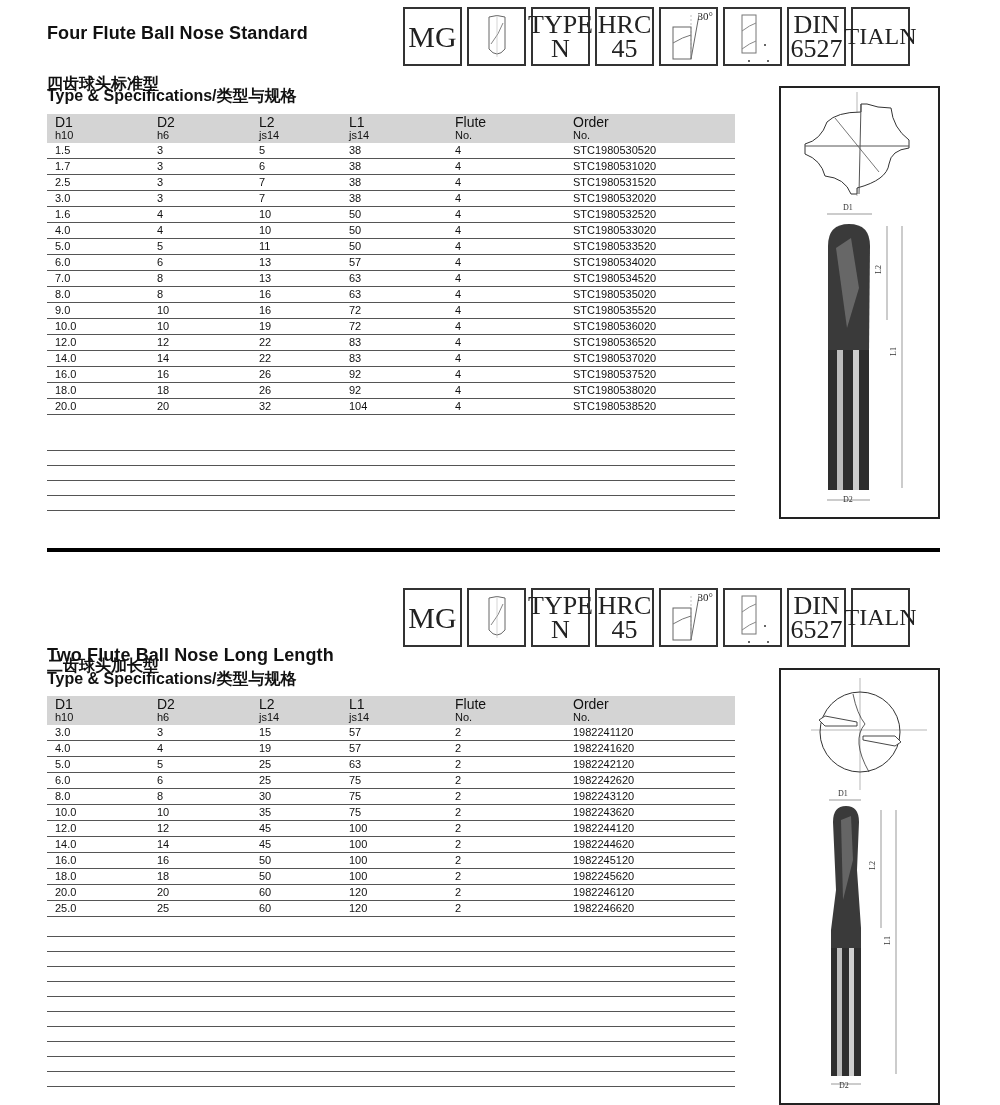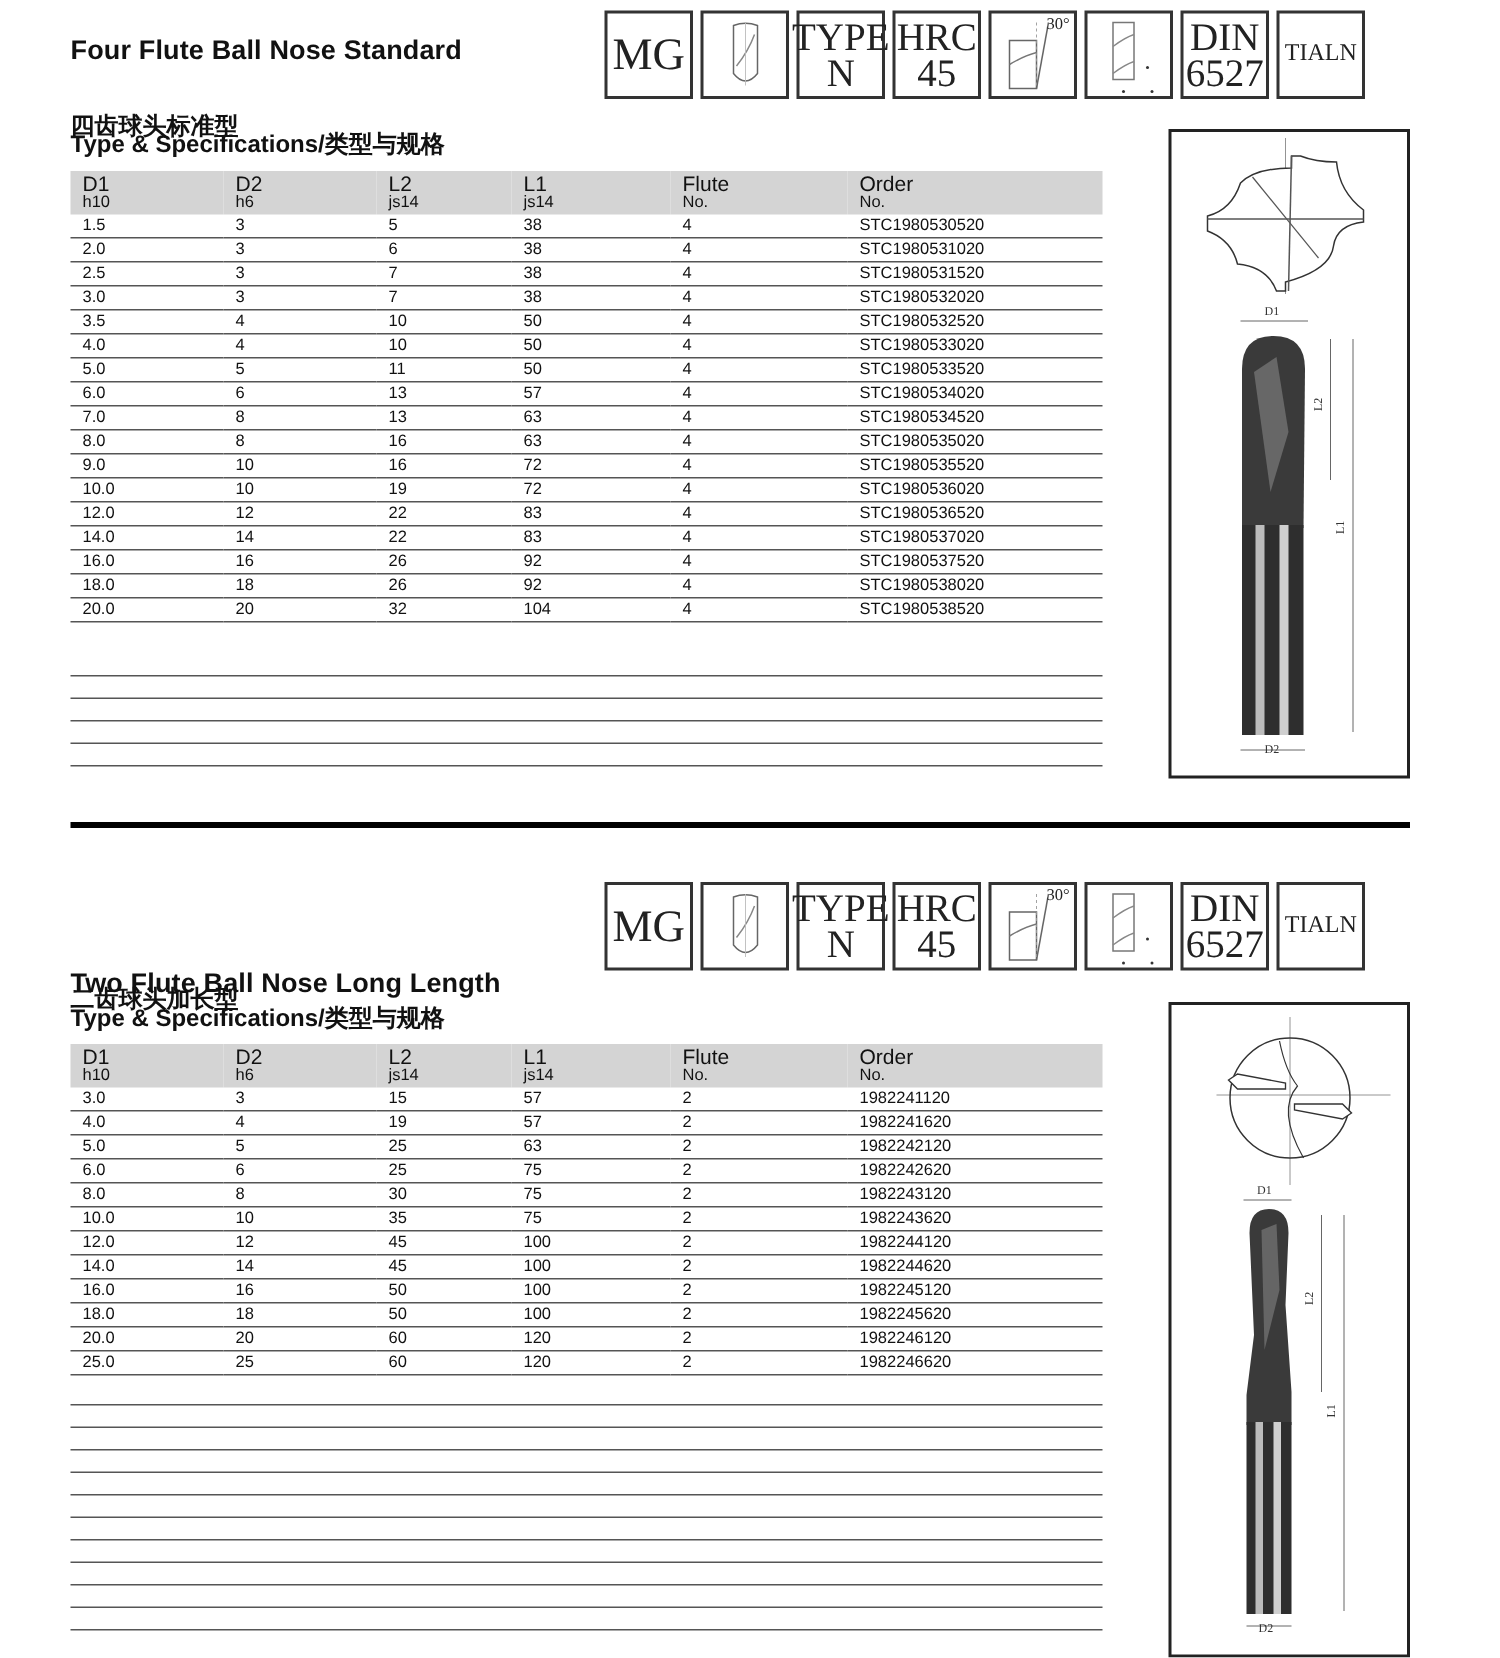--- a/index.html
+++ b/index.html
@@ -8,21 +8,21 @@
   .section { position: absolute; left: 0; width: 1000px; }
   .title-en { position: absolute; left: 47px; font-weight: bold; font-size: 18px; letter-spacing: 0.1px; }
   .title-cn { position: absolute; left: 47px; font-weight: bold; font-size: 16px; margin-top: 28px; }
   .spec-title { position: absolute; left: 47px; font-weight: bold; font-size: 16px; }
   .icons { position: absolute; left: 403px; display: flex; gap: 5px; }
   .icon-box { width: 59px; height: 59px; border: 2px solid #333; box-sizing: border-box; display: flex;
               align-items: center; justify-content: center; flex-direction: column;
               font-family: "Liberation Serif", serif; color: #222; line-height: 0.9; text-align: center; }
   .icon-box.big { font-size: 30px; }
   .icon-box.two { font-size: 26px; }
-  .icon-box.small { font-size: 16px; }
+  .icon-box.small { font-size: 24px; }
   .icon-box svg { width: 55px; height: 55px; }
   table.spec { position: absolute; left: 47px; width: 688px; border-collapse: collapse; font-size: 11px; }
   table.spec thead th { background: #d4d4d4; text-align: left; font-weight: normal; padding: 0 0 0 8px;
                         vertical-align: top; }
   table.spec thead .h1 { display: block; font-size: 14px; line-height: 14px; padding-top: 1px; }
   table.spec thead .h2 { display: block; font-size: 11px; line-height: 12px; padding-bottom: 2px; }
   table.spec tbody td { padding: 0 0 0 8px; height: 15px; line-height: 15px; border-bottom: 1.5px solid #555; }
   .blank-lines { position: absolute; left: 47px; width: 688px; }
   .blank-lines div { height: 14px; border-bottom: 1.5px solid #555; }
   .drawing { position: absolute; left: 779px; width: 161px; border: 2px solid #222; box-sizing: border-box; background: #fff; }
@@ -123,21 +123,21 @@
     <tbody>
         <tr>
           <td>1.5</td>
           <td>3</td>
           <td>5</td>
           <td>38</td>
           <td>4</td>
           <td>STC1980530520</td>
         </tr>
         <tr>
-          <td>2.0</td>
+          <td>1.7</td>
           <td>3</td>
           <td>6</td>
           <td>38</td>
           <td>4</td>
           <td>STC1980531020</td>
         </tr>
         <tr>
           <td>2.5</td>
           <td>3</td>
           <td>7</td>
@@ -147,21 +147,21 @@
         </tr>
         <tr>
           <td>3.0</td>
           <td>3</td>
           <td>7</td>
           <td>38</td>
           <td>4</td>
           <td>STC1980532020</td>
         </tr>
         <tr>
-          <td>3.5</td>
+          <td>1.6</td>
           <td>4</td>
           <td>10</td>
           <td>50</td>
           <td>4</td>
           <td>STC1980532520</td>
         </tr>
         <tr>
           <td>4.0</td>
           <td>4</td>
           <td>10</td>

